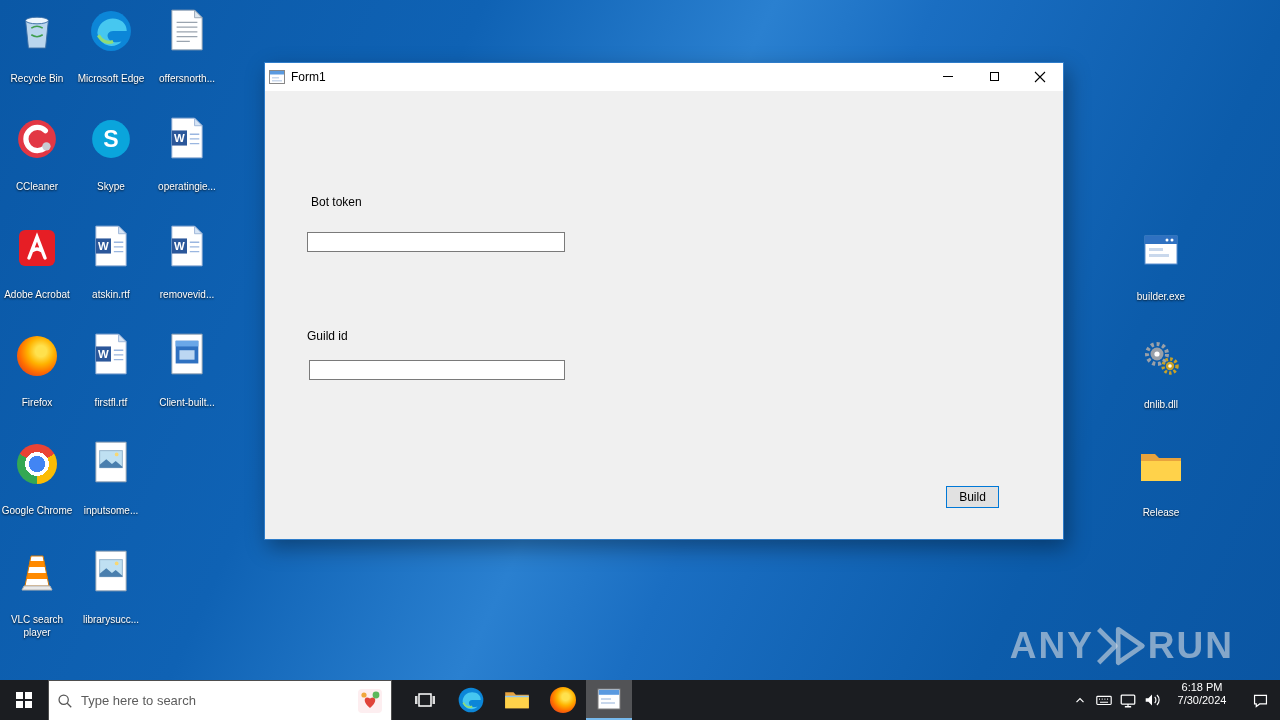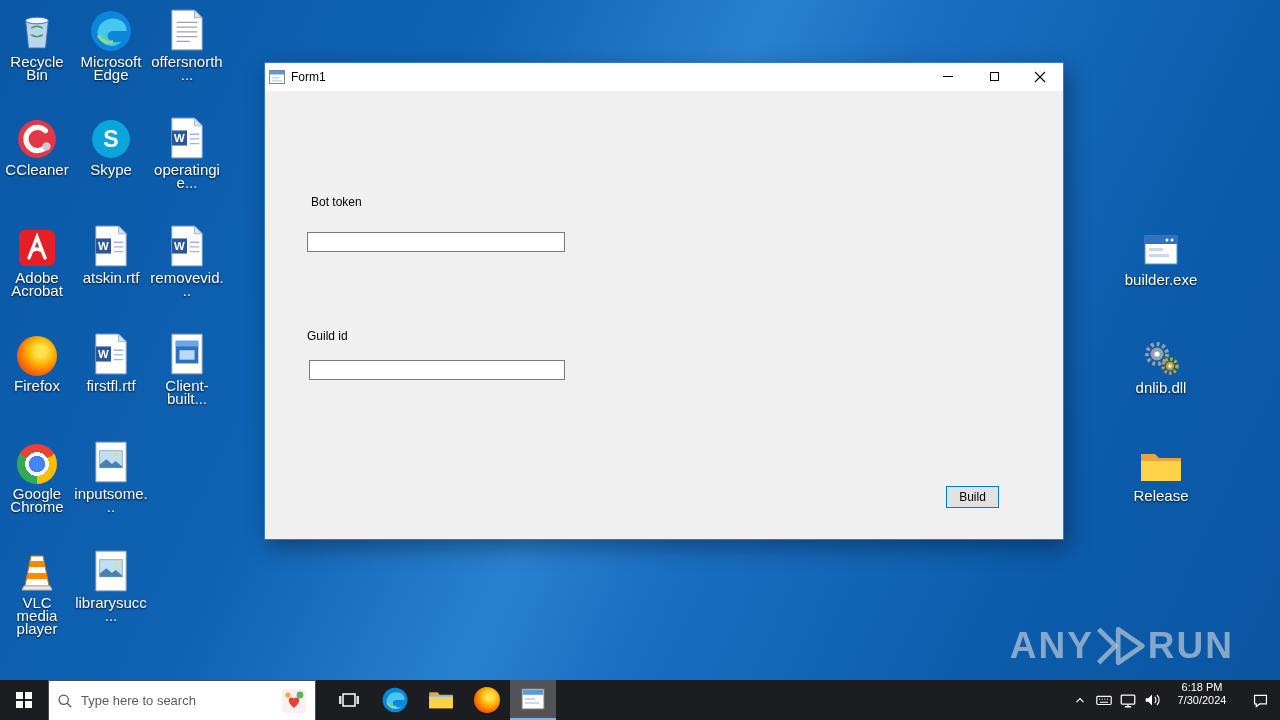--- a/index.html
+++ b/index.html
@@ -3,21 +3,21 @@
 <meta charset="utf-8">
 <style>
   *{margin:0;padding:0;box-sizing:border-box}
   html,body{width:1280px;height:720px;overflow:hidden;font-family:"Liberation Sans",sans-serif}
   #screen{position:relative;width:1280px;height:720px;
     background:linear-gradient(115deg,#0a58a6 0%,#0f62b4 30%,#2a80d0 48%,#1a6ec2 58%,#0c5cab 80%,#0a55a2 100%);}
 
   
   .tile{position:absolute;width:74px;text-align:center;cursor:default}
   .ticon{height:48px;display:flex;align-items:flex-end;justify-content:center}
-  .tlabel{margin-top:3px;font-size:15px;line-height:13px;color:#fff;text-shadow:0 1px 2px rgba(0,0,0,.85);word-wrap:break-word}
+  .tlabel{margin-top:20px;font-size:10px;line-height:13px;color:#fff;text-shadow:0 1px 2px rgba(0,0,0,.85);word-wrap:break-word}
   .cg-chrome{width:40px;height:40px;border-radius:50%;
     background:radial-gradient(circle,#4285f4 0 8px,#fff 8px 12px,transparent 12px),
                conic-gradient(from -60deg,#ea4335 0 120deg,#fbbc05 0 240deg,#34a853 0 360deg)}
   .cg-firefox{width:40px;height:40px;border-radius:50%;
     background:radial-gradient(circle at 60% 38%,#ffe14d 0 16%,#ffb300 38%,#ff6d00 62%,#e64a19 80%,#b5297b 100%)}
 
   
   .win{position:absolute;left:264px;top:62px;width:800px;height:478px;background:#f0f0f0;
        border:1px solid #2e7cc9;box-shadow:4px 8px 20px rgba(0,0,0,.35)}
   .titlebar{height:28px;background:#fff;display:flex;align-items:center;padding-left:4px;position:relative}
@@ -30,21 +30,21 @@
   .flabel{position:absolute;font-size:12px;color:#000}
   .tbx{position:absolute;height:20px;border:1px solid #7a7a7a;background:#fff;font-size:12px;padding:1px 3px;outline:none;font-family:inherit}
   .build{position:absolute;left:681px;top:395px;width:53px;height:22px;background:#e1e1e1;
          border:1px solid #0078d7;font-size:12px;font-family:inherit;color:#000}
 
   
   .taskbar{position:absolute;left:0;bottom:0;width:1280px;height:40px;background:#1b1d21;display:flex;align-items:stretch;z-index:6}
   .start{width:48px;display:flex;align-items:center;justify-content:center}
   .winlogo{display:grid;grid-template-columns:7px 7px;grid-template-rows:7px 7px;gap:2px}
   .winlogo span{background:#fff;display:block}
-  .search{width:268px;background:#fff;display:flex;align-items:center;padding:16px 8px;gap:8px;border:1px solid #4e4e4e;border-bottom:none}
+  .search{width:344px;background:#fff;display:flex;align-items:center;padding:16px 8px;gap:8px;border:1px solid #4e4e4e;border-bottom:none}
   .search-text{color:#5c5c5c;font-size:13px;flex:1;white-space:nowrap}
   .tb-apps{display:flex;margin-left:10px}
   .tapp{width:46px;display:flex;align-items:center;justify-content:center}
   .tapp.active{background:rgba(150,150,150,.45);border-bottom:2px solid #76b9ed}
   .tray{margin-left:auto;display:flex;align-items:flex-start}
   .tray-ico{width:24px;height:40px;display:flex;align-items:center;justify-content:center}
   .clock{width:76px;text-align:center;color:#fff;font-size:11px;line-height:13px;padding-top:1px}
   .action{width:40px;height:40px;display:flex;align-items:center;justify-content:center}
 
   
@@ -220,21 +220,21 @@
           </defs>
           <g clip-path="url(#vcp)">
             <rect x="8" y="4" width="24" height="30" fill="#fff"></rect>
             <rect x="8" y="9" width="24" height="6" fill="#ff8a00"></rect>
             <rect x="8" y="21" width="24" height="6" fill="#ff8a00"></rect>
           </g>
           <path d="M14 4 h12 l6 30 h-24 z" fill="none" stroke="#d97800"></path>
           <path d="M7 34 h26 l2 4 h-30 z" fill="#e8e8e8" stroke="#b5b5b5"></path>
         </svg>
     </div>
-    <div class="tlabel">VLC media player</div>
+    <div class="tlabel">VLC search player</div>
   </div>
 
   <div class="tile" style="left:74px;top:545px">
     <div class="ticon">
       <svg width="34" height="44" viewBox="0 0 36 44">
           <path d="M2 1 h32 v42 h-32 z" fill="#fff" stroke="#9aa7b5"></path>
           <rect x="6" y="10" width="24" height="18" fill="#bfe0f2" stroke="#8fb0c9"></rect>
           <path d="M6 25 l7 -6 l6 5 l4 -3 l7 6 v1 h-24 z" fill="#4a7fae"></path>
           <circle cx="24" cy="14" r="2" fill="#f7d774"></circle>
         </svg>

